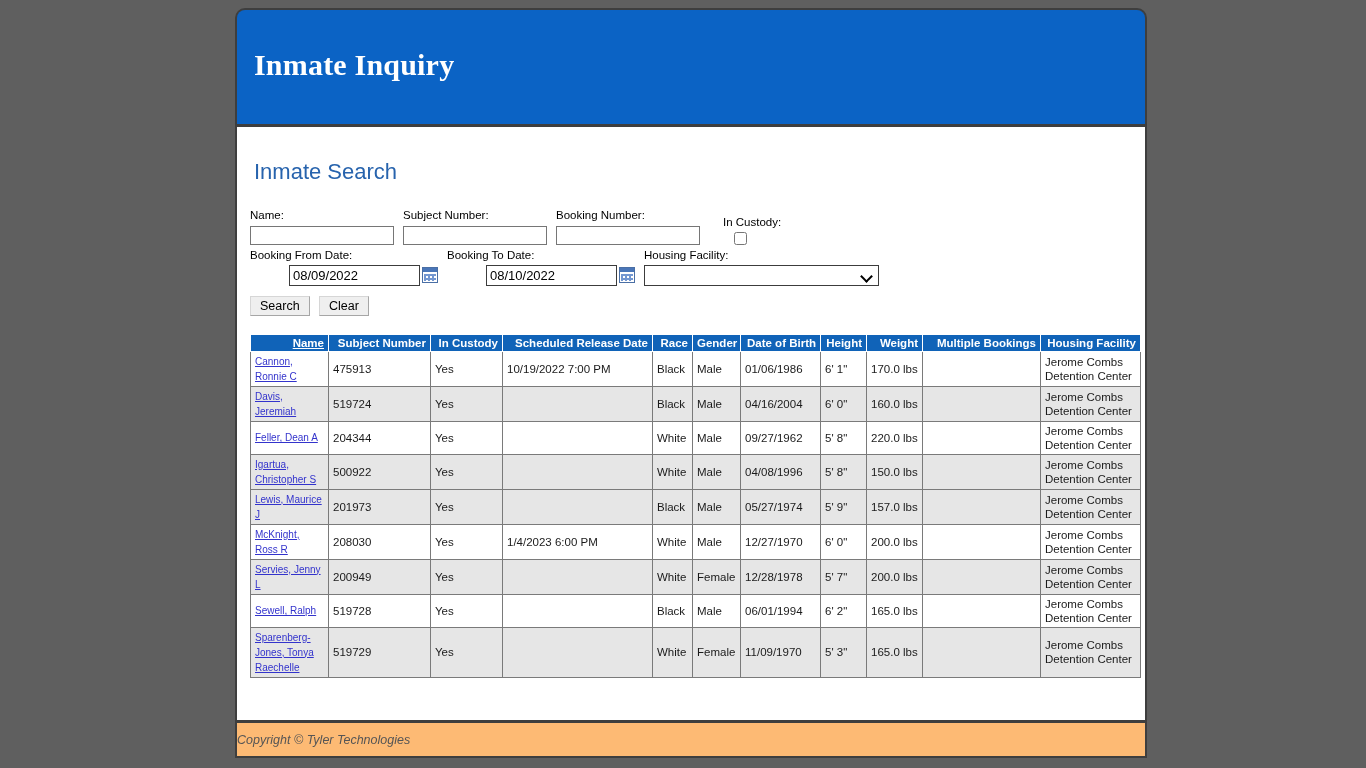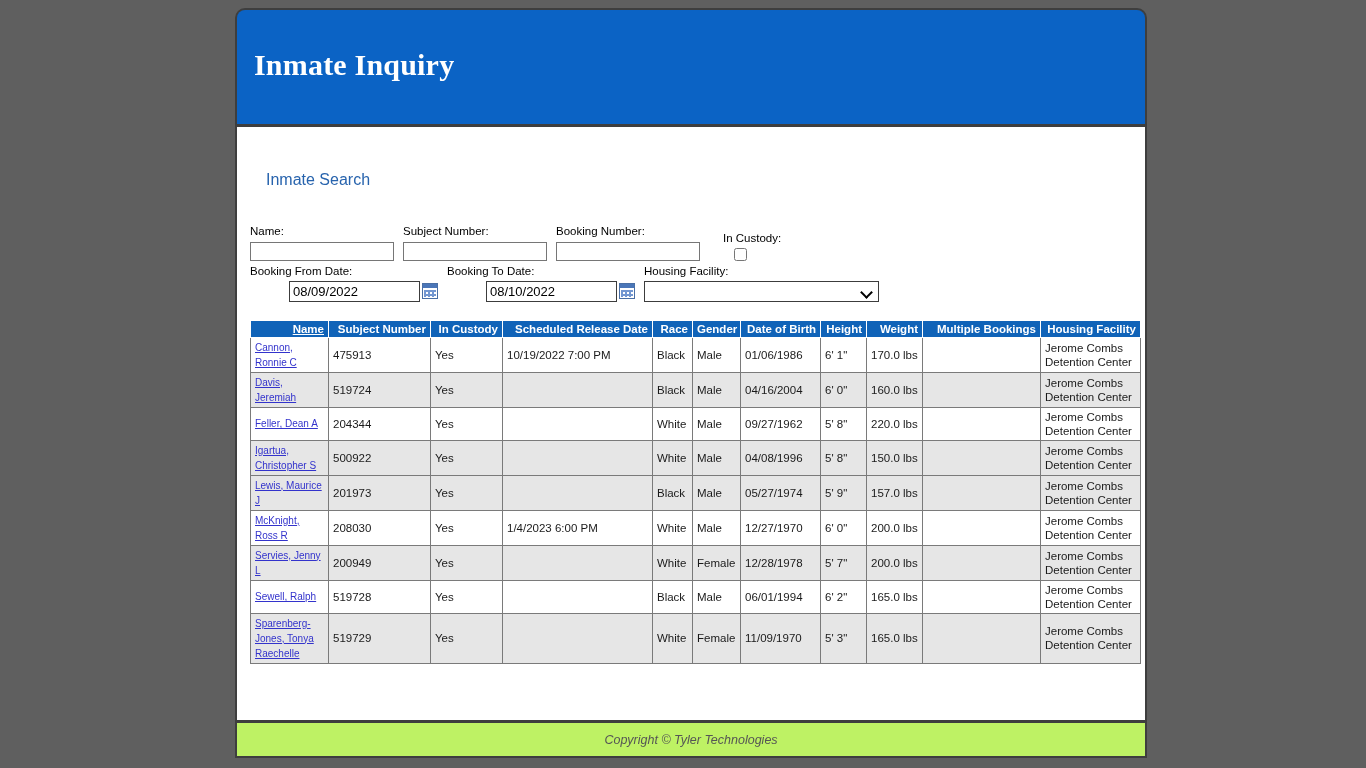--- a/index.html
+++ b/index.html
@@ -36,24 +36,24 @@
   .content {
     background: #ffffff;
     border: 2px solid #3e3e3e;
     border-top: 3px solid #3e3e3e;
     border-bottom: none;
     min-height: 596px;
     padding: 0 0 10px 0;
   }
   .section-title {
     color: #2763ad;
-    font-size: 16px;
+    font-size: 22px;
     padding: 28px 0 0 13px;
     font-weight: normal;
-    margin: 16px;
+    margin: 4px;
   }
   .form-area { padding: 20px 0 0 13px; }
   .field-row { display: flex; align-items: flex-end; margin-bottom: 4px; }
   .field { margin-right: 9px; }
   .field-label {
     font-size: 11.5px;
     color: #000;
     display: block;
     margin-bottom: 3px;
     line-height: 13px;
@@ -179,25 +179,24 @@
   .c-custody { width: 72px; }
   .c-release { width: 150px; }
   .c-race { width: 40px; }
   .c-gender { width: 48px; }
   .c-dob { width: 80px; }
   .c-height { width: 46px; }
   .c-weight { width: 56px; }
   .c-multi { width: 118px; }
   .c-facility { width: 100px; }
   .footer {
-    background: #bef264;
+    background: #fdba74;
     border: 2px solid #3e3e3e;
     border-top: 3px solid #3e3e3e;
     height: 38px;
-    text-align: center;
     line-height: 34px;
     font-size: 12.5px;
     color: #555555;
     font-style: italic;
   }
 </style>
 </head>
 <body>
 
 <div class="page-wrap">
@@ -249,20 +248,24 @@
         <div class="field">
           <label class="field-label">Housing Facility:</label>
           <span class="sel-wrap">
             <select class="sel">
               <option></option>
             </select>
           </span>
         </div>
       </div>
 
+      <div class="btn-row">
+        <button class="btn" type="button">Search</button>
+        <button class="btn" type="button">Clear</button>
+      </div>
     </div>
 
     <table class="results">
       <colgroup>
         <col class="c-name">
           <col class="c-subject">
           <col class="c-custody">
           <col class="c-release">
         <col class="c-race">
           <col class="c-gender">

